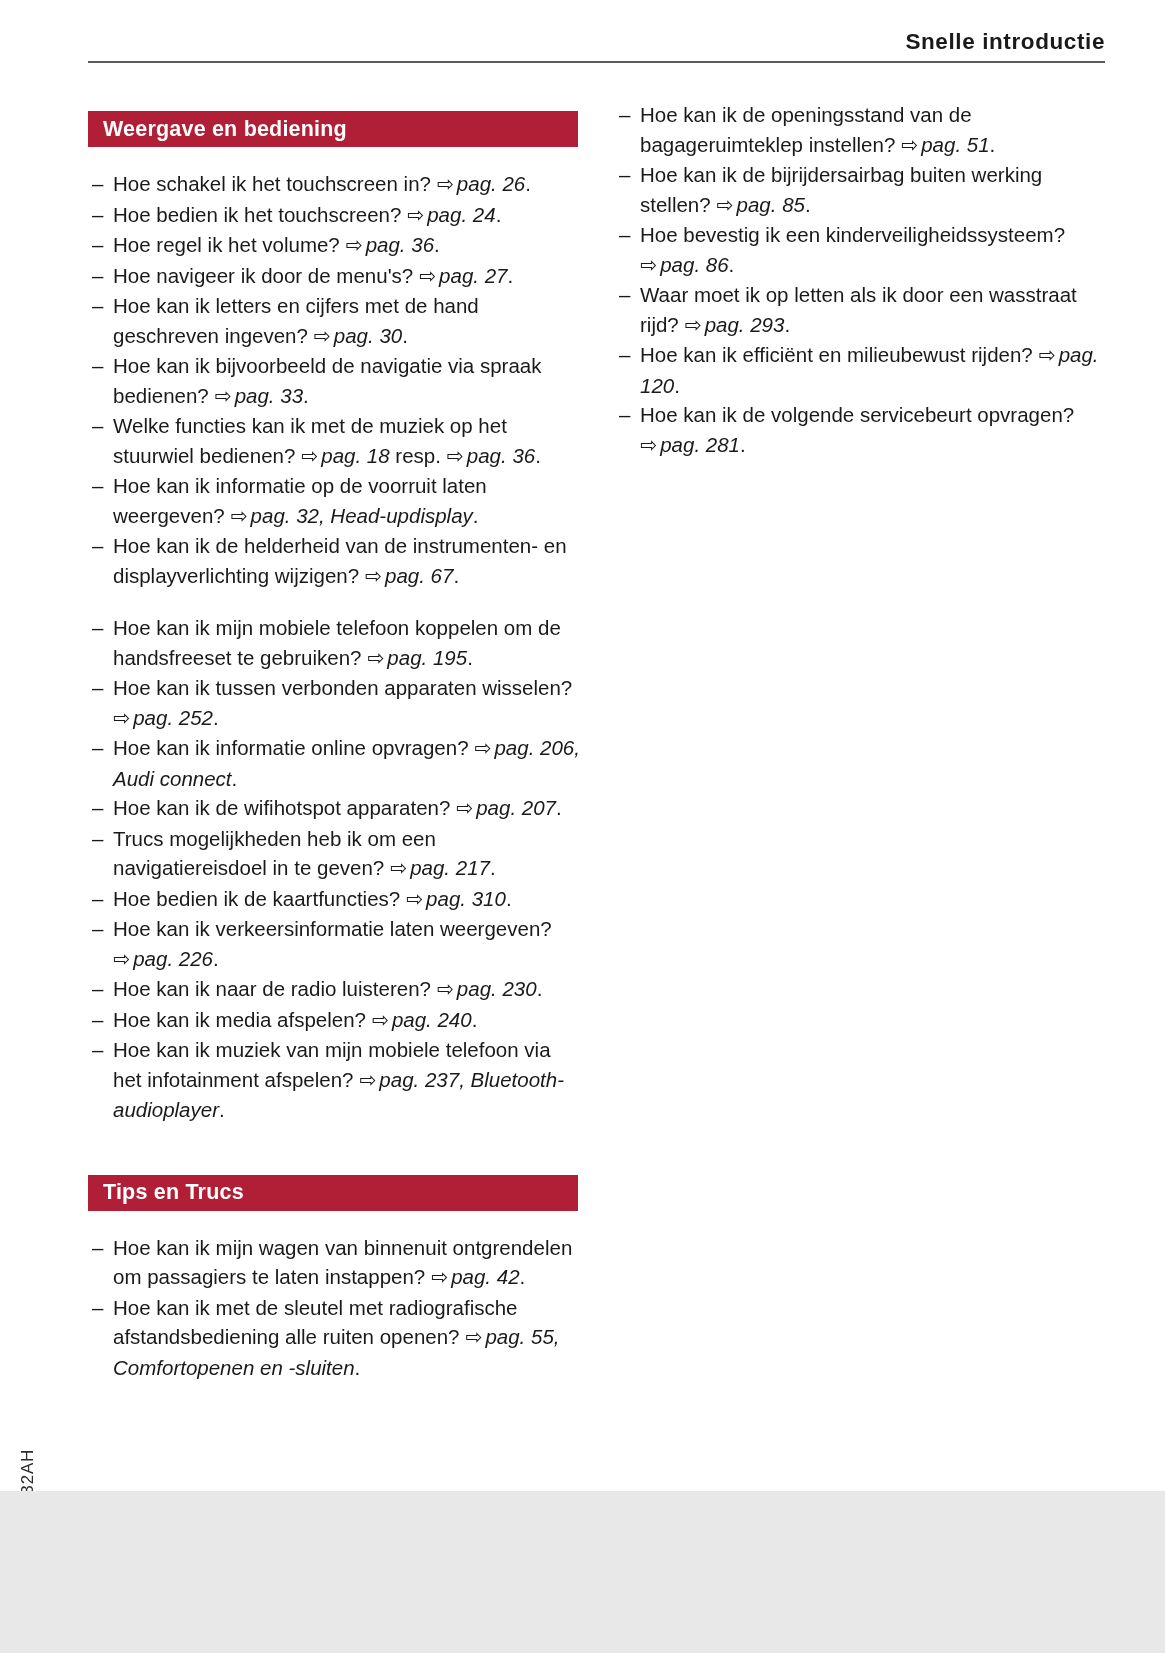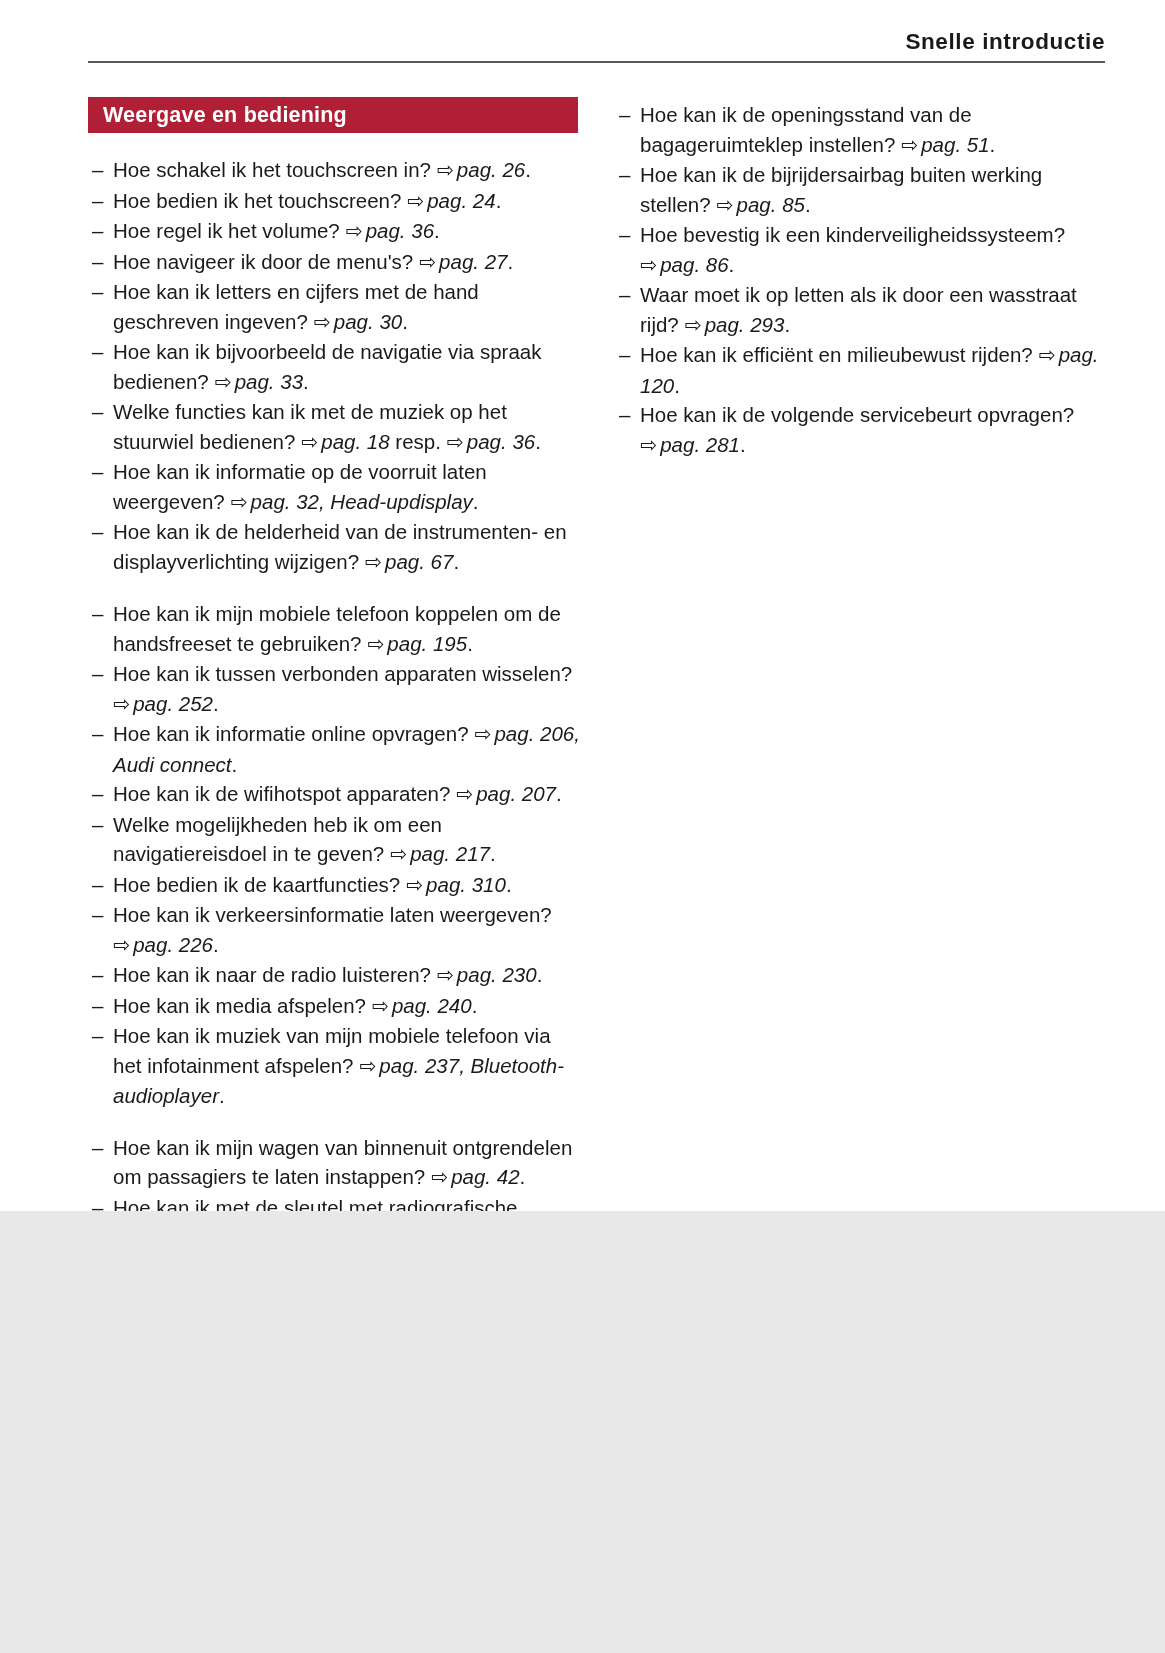--- a/index.html
+++ b/index.html
@@ -1,19 +1,19 @@
 <!DOCTYPE html>
 <html lang="nl"><head>
 <meta charset="utf-8">
 <style>
   html, body { margin: 0; padding: 0; background: #e8e8e8; }
   .page {
     position: relative;
     width: 1165px;
-    height: 1211px;
+    height: 1491px;
     background: #ffffff;
     font-family: "Liberation Sans", "DejaVu Sans", sans-serif;
     color: #1a1a1a;
     overflow: hidden;
   }
   .header-title {
     position: absolute;
     top: 29px;
     right: 60px;
     font-size: 22.5px;
@@ -39,21 +39,21 @@
   .col-right { left: 615px; }
   .banner {
     background: #b11f36;
     height: 36px;
     display: flex;
     align-items: center;
     padding-left: 15px;
     box-sizing: border-box;
     margin: 50px 6px 0 0;
   }
-  .banner:first-child { margin-top: 4px; }
+  .banner:first-child { margin-top: 18px; }
   .banner span {
     color: #ffffff;
     font-weight: bold;
     font-size: 21.5px;
     letter-spacing: 0.2px;
   }
   ul.qlist {
     list-style: none;
     margin: 22px 0 0 0;
     padding: 0;
@@ -116,27 +116,30 @@
         <li><span class="dash">–</span><span class="plain">Hoe kan ik bijvoorbeeld de navigatie via spraak bedienen? </span><span class="arrow">⇨</span><span class="ref">pag. 33</span><span class="plain">.</span></li>
         <li><span class="dash">–</span><span class="plain">Welke functies kan ik met de muziek op het stuurwiel bedienen? </span><span class="arrow">⇨</span><span class="ref">pag. 18</span><span class="plain"> resp. </span><span class="arrow">⇨</span><span class="ref">pag. 36</span><span class="plain">.</span></li>
         <li><span class="dash">–</span><span class="plain">Hoe kan ik informatie op de voorruit laten weergeven? </span><span class="arrow">⇨</span><span class="ref">pag. 32, Head-updisplay</span><span class="plain">.</span></li>
         <li><span class="dash">–</span><span class="plain">Hoe kan ik de helderheid van de instrumenten- en displayverlichting wijzigen? </span><span class="arrow">⇨</span><span class="ref">pag. 67</span><span class="plain">.</span></li>
       </ul>
       <ul class="qlist">
         <li><span class="dash">–</span><span class="plain">Hoe kan ik mijn mobiele telefoon koppelen om de handsfreeset te gebruiken? </span><span class="arrow">⇨</span><span class="ref">pag. 195</span><span class="plain">.</span></li>
         <li><span class="dash">–</span><span class="plain">Hoe kan ik tussen verbonden apparaten wisselen? </span><span class="arrow">⇨</span><span class="ref">pag. 252</span><span class="plain">.</span></li>
         <li><span class="dash">–</span><span class="plain">Hoe kan ik informatie online opvragen? </span><span class="arrow">⇨</span><span class="ref">pag. 206, Audi connect</span><span class="plain">.</span></li>
         <li><span class="dash">–</span><span class="plain">Hoe kan ik de wifihotspot apparaten? </span><span class="arrow">⇨</span><span class="ref">pag. 207</span><span class="plain">.</span></li>
-        <li><span class="dash">–</span><span class="plain">Welke mogelijkheden heb ik om een navigatiereisdoel in te geven? </span><span class="arrow">⇨</span><span class="ref">pag. 217</span><span class="plain">.</span></li>
+        <li><span class="dash">–</span><span class="plain">Trucs mogelijkheden heb ik om een navigatiereisdoel in te geven? </span><span class="arrow">⇨</span><span class="ref">pag. 217</span><span class="plain">.</span></li>
         <li><span class="dash">–</span><span class="plain">Hoe bedien ik de kaartfuncties? </span><span class="arrow">⇨</span><span class="ref">pag. 310</span><span class="plain">.</span></li>
         <li><span class="dash">–</span><span class="plain">Hoe kan ik verkeersinformatie laten weergeven? </span><span class="arrow">⇨</span><span class="ref">pag. 226</span><span class="plain">.</span></li>
         <li><span class="dash">–</span><span class="plain">Hoe kan ik naar de radio luisteren? </span><span class="arrow">⇨</span><span class="ref">pag. 230</span><span class="plain">.</span></li>
         <li><span class="dash">–</span><span class="plain">Hoe kan ik media afspelen? </span><span class="arrow">⇨</span><span class="ref">pag. 240</span><span class="plain">.</span></li>
         <li><span class="dash">–</span><span class="plain">Hoe kan ik muziek van mijn mobiele telefoon via het infotainment afspelen? </span><span class="arrow">⇨</span><span class="ref">pag. 237, Bluetooth-audioplayer</span><span class="plain">.</span></li>
       </ul>
+      <div class="banner" style="background: rgb(177, 31, 54);">
+        <span>Tips en Trucs</span>
+      </div>
       <ul class="qlist">
         <li><span class="dash">–</span><span class="plain">Hoe kan ik mijn wagen van binnenuit ontgrendelen om passagiers te laten instappen? </span><span class="arrow">⇨</span><span class="ref">pag. 42</span><span class="plain">.</span></li>
         <li><span class="dash">–</span><span class="plain">Hoe kan ik met de sleutel met radiografische afstandsbediening alle ruiten openen? </span><span class="arrow">⇨</span><span class="ref">pag. 55, Comfortopenen en -sluiten</span><span class="plain">.</span></li>
       </ul>
     </div>
   <div class="col col-right">
       <ul class="qlist">
         <li><span class="dash">–</span><span class="plain">Hoe kan ik de openingsstand van de bagageruimteklep instellen? </span><span class="arrow">⇨</span><span class="ref">pag. 51</span><span class="plain">.</span></li>
         <li><span class="dash">–</span><span class="plain">Hoe kan ik de bijrijdersairbag buiten werking stellen? </span><span class="arrow">⇨</span><span class="ref">pag. 85</span><span class="plain">.</span></li>
         <li><span class="dash">–</span><span class="plain">Hoe bevestig ik een kinderveiligheidssysteem? </span><span class="arrow">⇨</span><span class="ref">pag. 86</span><span class="plain">.</span></li>

